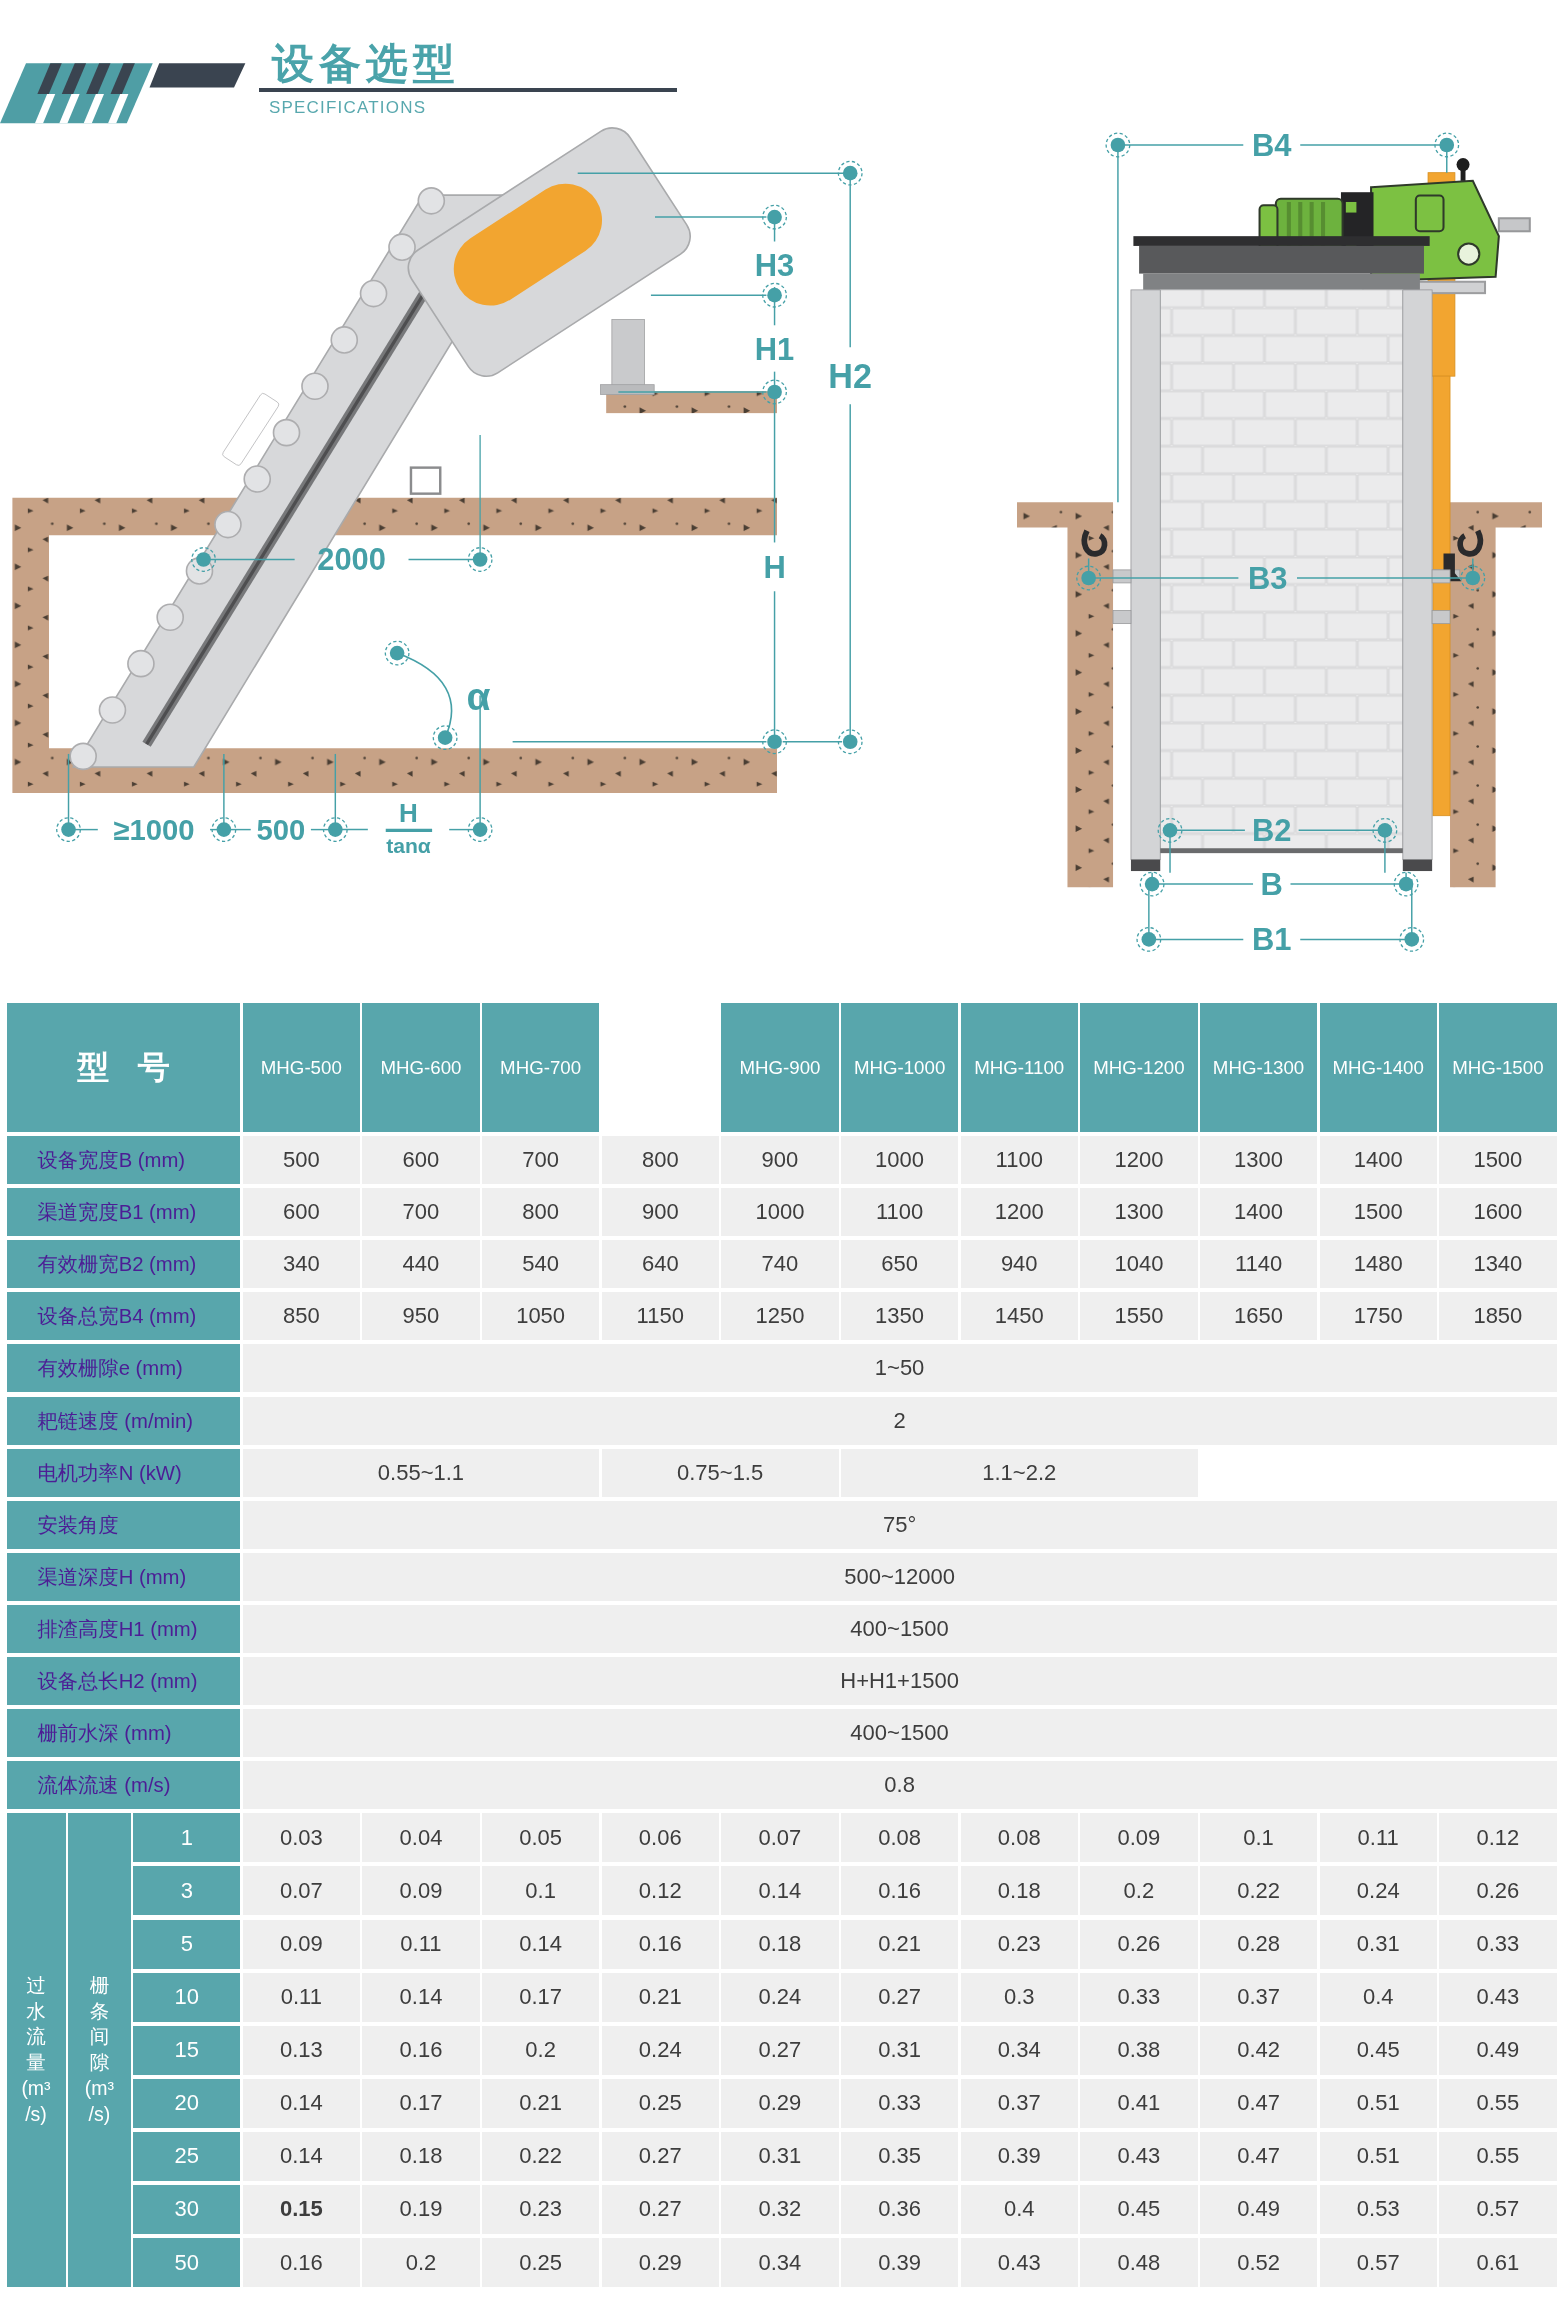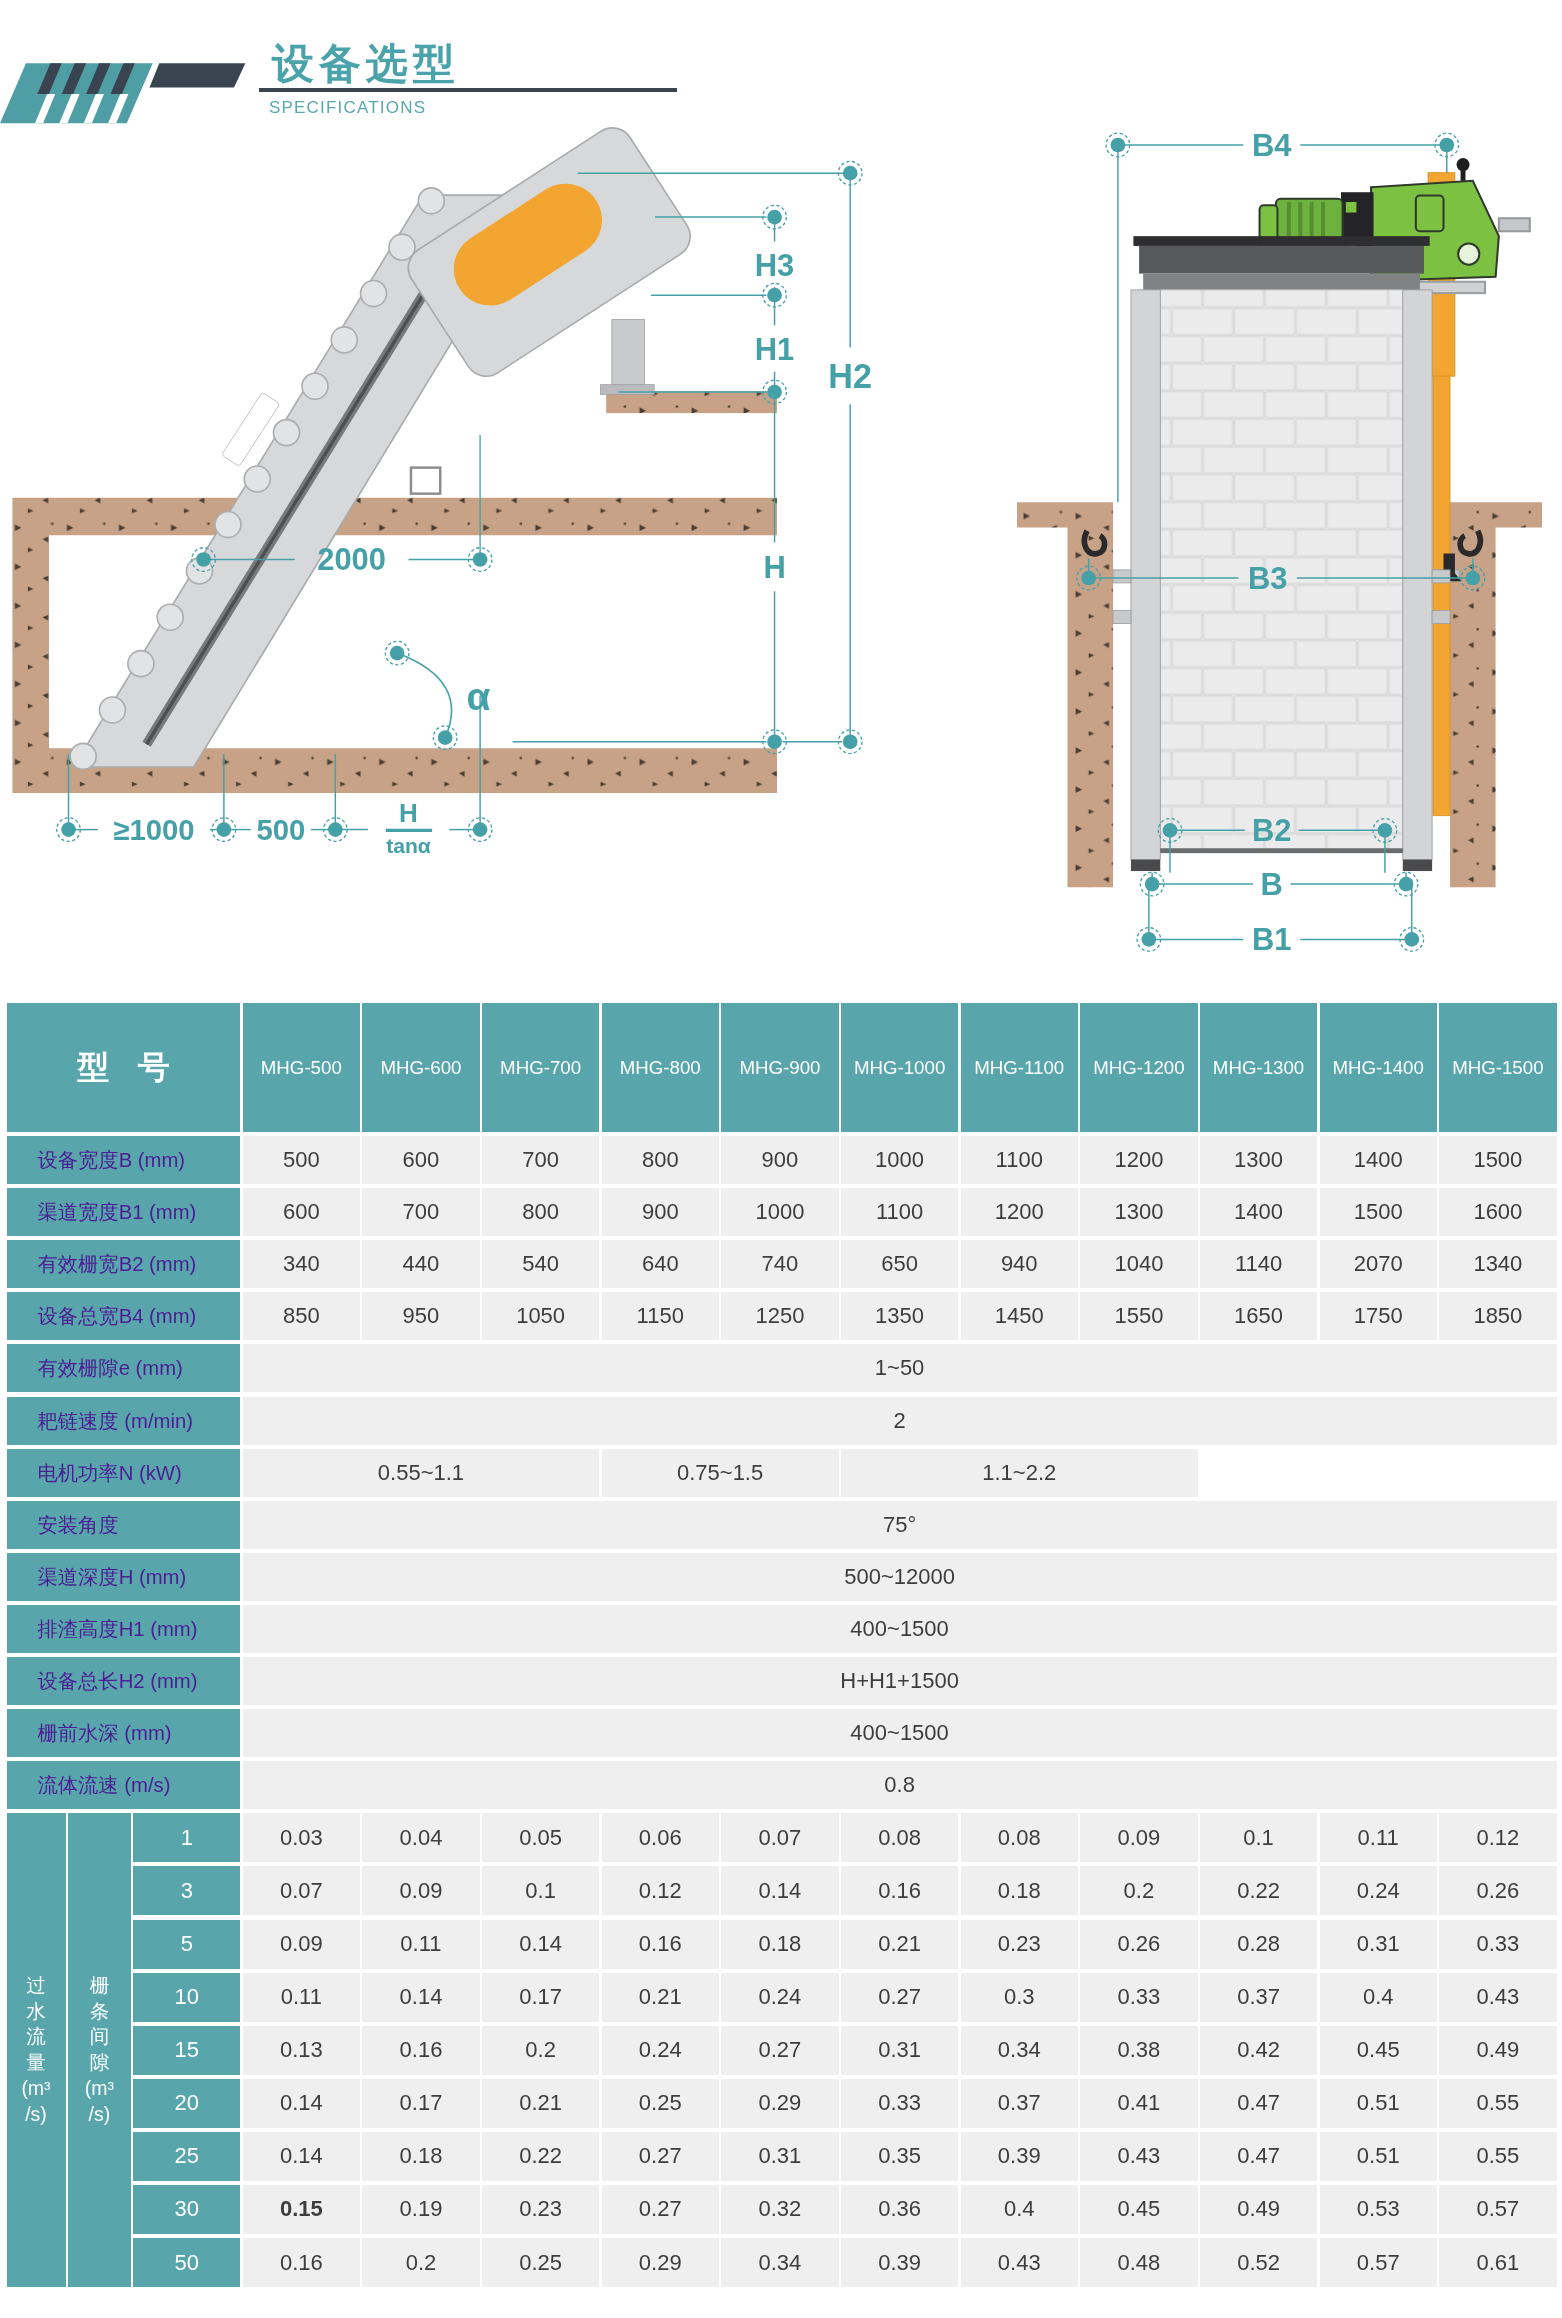--- a/index.html
+++ b/index.html
@@ -252,21 +252,20 @@
   <text x="313" y="893" text-anchor="middle" font-size="38">B2</text>
   <text x="313" y="959" text-anchor="middle" font-size="38">B</text>
   <text x="313" y="1027" text-anchor="middle" font-size="38">B1</text>
 </svg>
 
 <div class="spec-table">
     <div class="th label-head" style="grid-area: 1 / 1 / auto / span 3;">型 号</div>
     <div class="th" style="grid-area: 1 / 4;">MHG-500</div>
     <div class="th" style="grid-area: 1 / 5;">MHG-600</div>
     <div class="th" style="grid-area: 1 / 6;">MHG-700</div>
-    <div class="th" style="grid-area: 1 / 7;">MHG-800</div>
     <div class="th" style="grid-area: 1 / 8;">MHG-900</div>
     <div class="th" style="grid-area: 1 / 9;">MHG-1000</div>
     <div class="th" style="grid-area: 1 / 10;">MHG-1100</div>
     <div class="th" style="grid-area: 1 / 11;">MHG-1200</div>
     <div class="th" style="grid-area: 1 / 12;">MHG-1300</div>
     <div class="th" style="grid-area: 1 / 13;">MHG-1400</div>
     <div class="th" style="grid-area: 1 / 14;">MHG-1500</div>
     <div class="rl" style="grid-area: 2 / 1 / auto / span 3;">设备宽度B (mm)</div>
     <div class="td" style="grid-area: 2 / 4;">500</div>
     <div class="td" style="grid-area: 2 / 5;">600</div>
@@ -294,21 +293,21 @@
     <div class="rl" style="grid-area: 4 / 1 / auto / span 3;">有效栅宽B2 (mm)</div>
     <div class="td" style="grid-area: 4 / 4;">340</div>
     <div class="td" style="grid-area: 4 / 5;">440</div>
     <div class="td" style="grid-area: 4 / 6;">540</div>
     <div class="td" style="grid-area: 4 / 7;">640</div>
     <div class="td" style="grid-area: 4 / 8;">740</div>
     <div class="td" style="grid-area: 4 / 9;">650</div>
     <div class="td" style="grid-area: 4 / 10;">940</div>
     <div class="td" style="grid-area: 4 / 11;">1040</div>
     <div class="td" style="grid-area: 4 / 12;">1140</div>
-    <div class="td" style="grid-area: 4 / 13;">2070</div>
+    <div class="td" style="grid-area: 4 / 13;">1480</div>
     <div class="td" style="grid-area: 4 / 14;">1340</div>
     <div class="rl" style="grid-area: 5 / 1 / auto / span 3;">设备总宽B4 (mm)</div>
     <div class="td" style="grid-area: 5 / 4;">850</div>
     <div class="td" style="grid-area: 5 / 5;">950</div>
     <div class="td" style="grid-area: 5 / 6;">1050</div>
     <div class="td" style="grid-area: 5 / 7;">1150</div>
     <div class="td" style="grid-area: 5 / 8;">1250</div>
     <div class="td" style="grid-area: 5 / 9;">1350</div>
     <div class="td" style="grid-area: 5 / 10;">1450</div>
     <div class="td" style="grid-area: 5 / 11;">1550</div>

